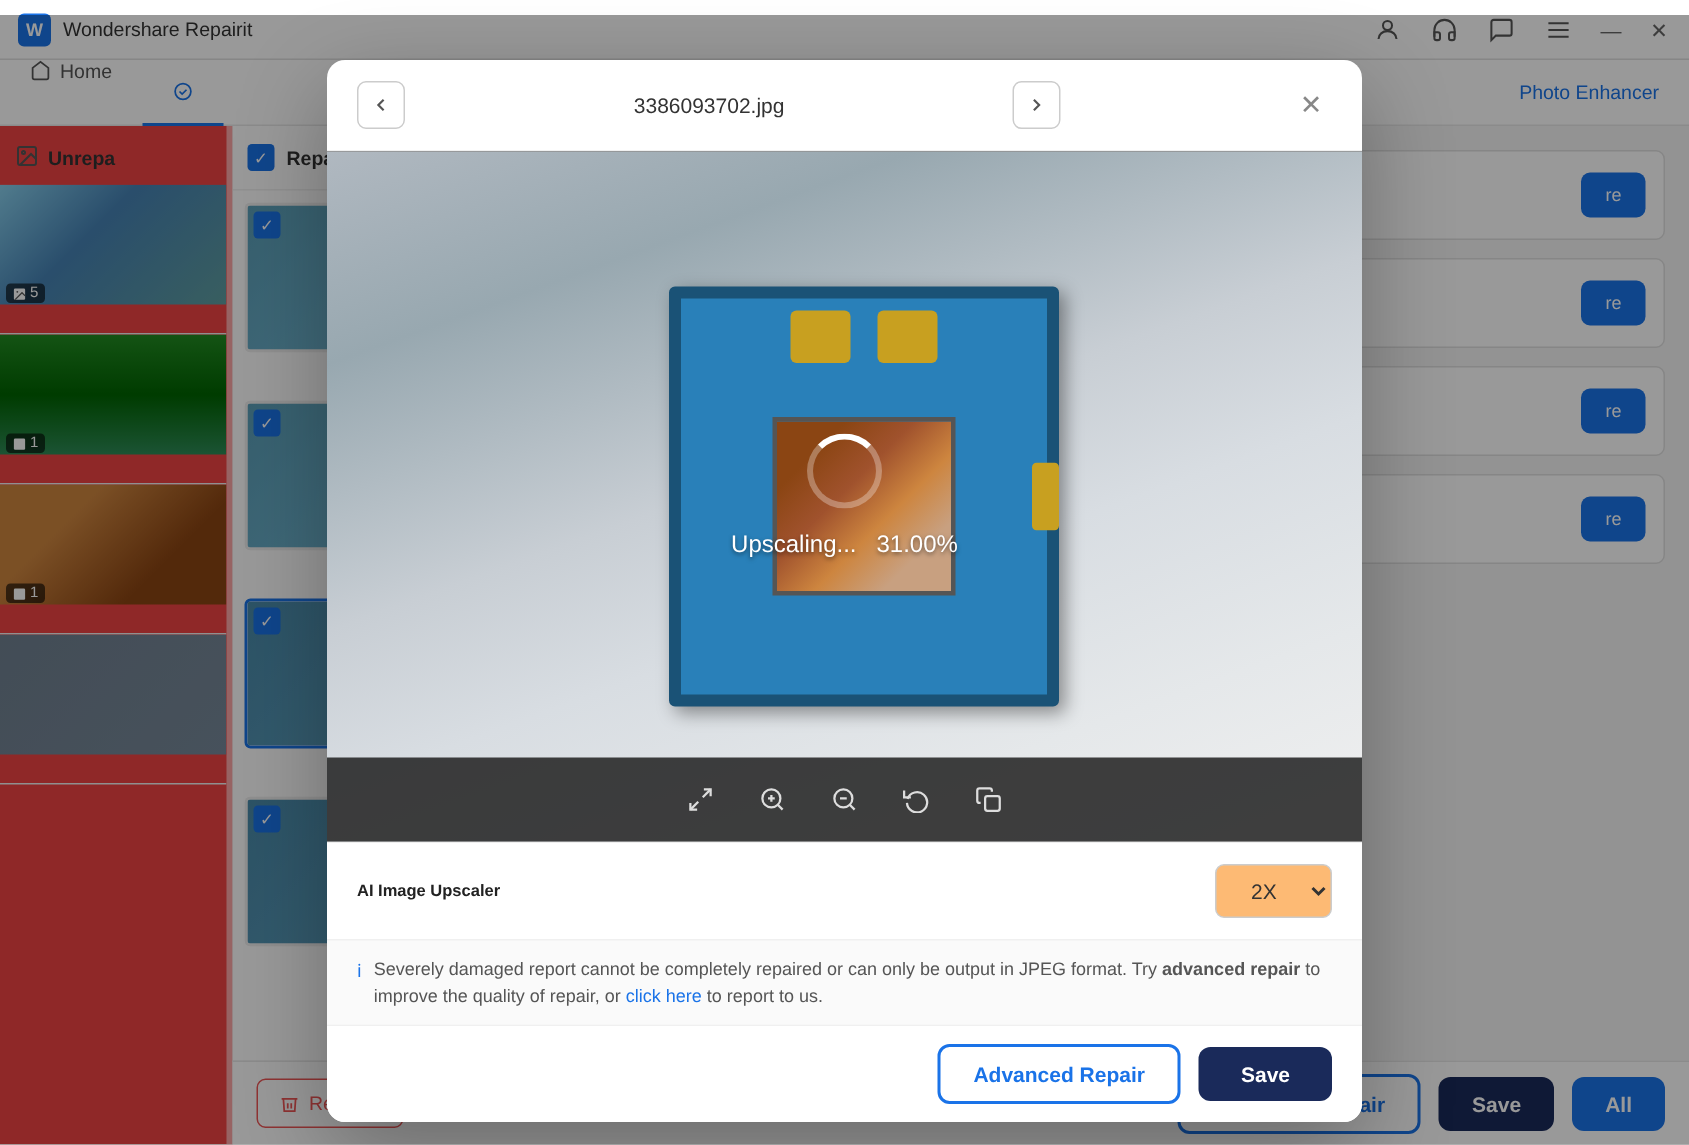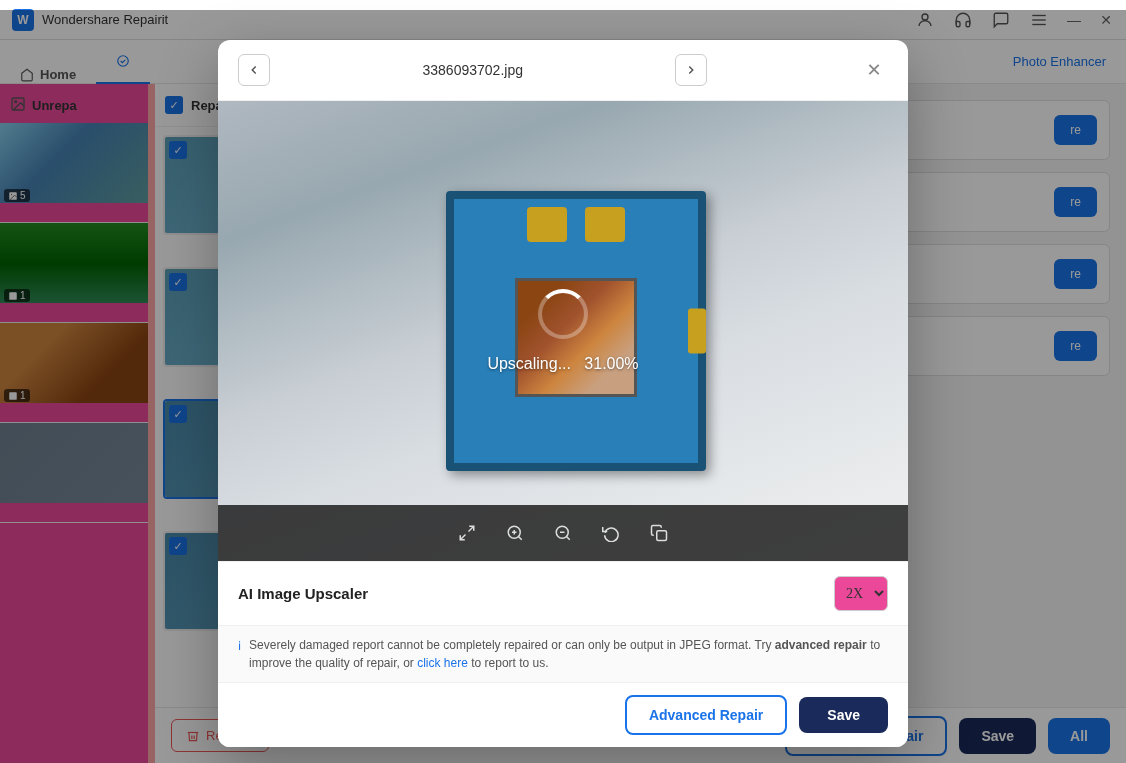--- a/index.html
+++ b/index.html
@@ -13,28 +13,28 @@
     .title-bar-logo { width: 22px; height: 22px; background: #1a73e8; border-radius: 4px; display: flex; align-items: center; justify-content: center; color: white; font-size: 12px; font-weight: bold; margin-right: 8px; }
     .title-bar-title { font-size: 13px; color: #333; flex: 1; }
     .title-bar-controls { display: flex; gap: 16px; align-items: center; }
     .title-bar-icon { width: 22px; height: 22px; display: flex; align-items: center; justify-content: center; color: #555; cursor: pointer; font-size: 16px; }
     .title-bar-btn { width: 16px; height: 16px; display: flex; align-items: center; justify-content: center; color: #666; cursor: pointer; font-size: 14px; }
 
     
     .nav-tabs { height: 44px; background: #fff; display: flex; align-items: center; padding: 0 0; border-bottom: 1px solid #e8e8e8; }
     .nav-tab { height: 44px; display: flex; align-items: center; padding: 0 20px; font-size: 13px; color: #555; cursor: pointer; border-bottom: 2px solid transparent; }
     .nav-tab.active { color: #1a73e8; border-bottom-color: #1a73e8; }
-    .nav-tab-home { display: flex; align-items: flex-end; gap: 6px; font-weight: bold; }
+    .nav-tab-home { display: flex; align-items: flex-start; gap: 6px; }
     .photo-enhancer-link { margin-left: auto; padding: 0 20px; color: #1a73e8; font-size: 13px; cursor: pointer; }
 
     
     .main-content { flex: 1; display: flex; overflow: hidden; position: relative; }
 
     
-    .left-sidebar { width: 155px; background: #ec4899; border-right: 7px solid #fca5a5; display: flex; flex-direction: column; overflow: hidden; }
+    .left-sidebar { width: 155px; background: #ef4444; border-right: 4px solid #fca5a5; display: flex; flex-direction: column; overflow: hidden; }
     .sidebar-header { padding: 12px 10px 8px; display: flex; align-items: center; gap: 6px; }
     .sidebar-header-icon { font-size: 14px; color: #555; }
     .sidebar-header-title { font-size: 13px; font-weight: 600; color: #333; }
     .sidebar-items { flex: 1; overflow-y: auto; }
     .sidebar-item { width: 100%; height: 100px; position: relative; cursor: pointer; border-bottom: 1px solid #f0f0f0; overflow: hidden; }
     .sidebar-item-badge { position: absolute; bottom: 20px; left: 4px; background: rgba(0,0,0,0.6); color: white; font-size: 10px; padding: 1px 4px; border-radius: 3px; display: flex; align-items: center; gap: 2px; }
 
     
     .right-area { flex: 1; background: #f5f5f5; display: flex; flex-direction: column; }
 
@@ -76,23 +76,23 @@
     @keyframes spin { to { transform: rotate(360deg); } }
     .upscaling-text { color: white; font-size: 16px; font-weight: 500; text-shadow: 0 1px 3px rgba(0,0,0,0.5); }
     .stop-btn { background: #1a73e8; color: white; border: none; padding: 12px 60px; border-radius: 8px; font-size: 16px; font-weight: 600; cursor: pointer; }
 
     
     .modal-toolbar { display: flex; align-items: center; justify-content: center; gap: 8px; padding: 10px; background: rgba(30,30,30,0.85); }
     .toolbar-btn { width: 40px; height: 36px; display: flex; align-items: center; justify-content: center; color: #ddd; cursor: pointer; border-radius: 6px; font-size: 16px; }
 
     
     .modal-bottom { padding: 14px 20px; display: flex; align-items: center; justify-content: space-between; border-top: 1px solid #f0f0f0; }
-    .ai-upscaler-label { font-size: 15px; font-weight: 600; color: #222; }
+    .ai-upscaler-label { font-size: 11px; font-weight: 600; color: #222; }
     .modal-bottom-right { display: flex; align-items: center; gap: 10px; }
-    .scale-select { padding: 8px 7px; border: 1px solid #ccc; border-radius: 6px; font-size: 14px; color: #333; cursor: pointer; background: #ec4899; font-family: Liberation Serif, serif; }
+    .scale-select { padding: 8px 19px; border: 1px solid #ccc; border-radius: 6px; font-size: 14px; color: #333; cursor: pointer; background: #fdba74; }
     .process-btn { padding: 10px 22px; background: #9c27b0; border-radius: 8px; color: white; font-size: 14px; font-weight: 600; cursor: pointer; border: none; }
 
     
     .info-bar { padding: 10px 20px; background: #fafafa; display: flex; align-items: flex-start; gap: 8px; border-top: 1px solid #f0f0f0; font-size: 12px; color: #555; line-height: 1.5; }
     .info-icon { color: #1a73e8; flex-shrink: 0; margin-top: 1px; }
     .info-link { color: #1a73e8; cursor: pointer; text-decoration: none; }
 
     
     .modal-footer { padding: 12px 20px; display: flex; align-items: center; justify-content: flex-end; gap: 12px; background: #fff; border-top: 1px solid #f0f0f0; }
     .modal-advanced-btn { padding: 10px 22px; border: 2px solid #1a73e8; border-radius: 8px; color: #1a73e8; font-size: 14px; font-weight: 600; cursor: pointer; background: #fff; }

